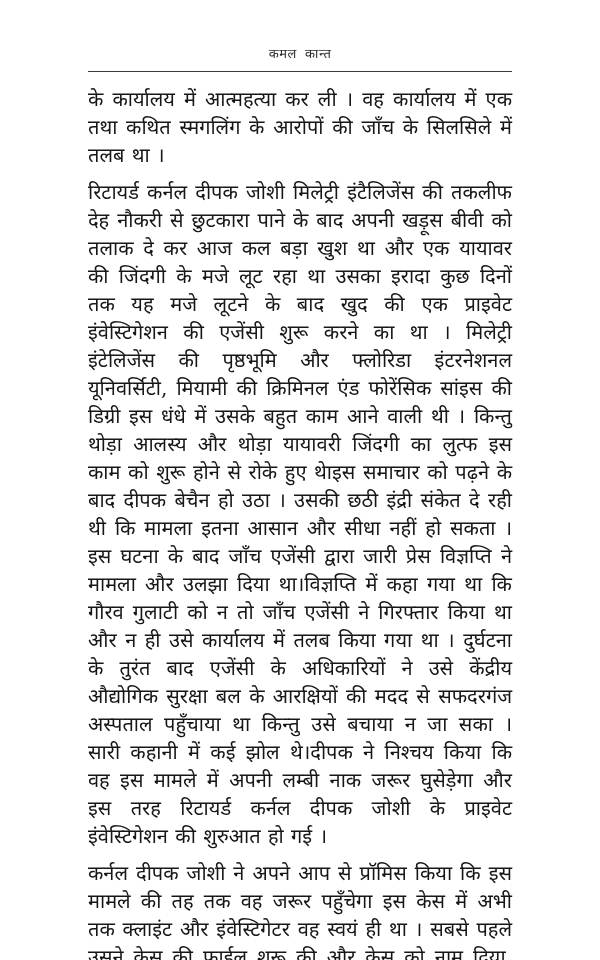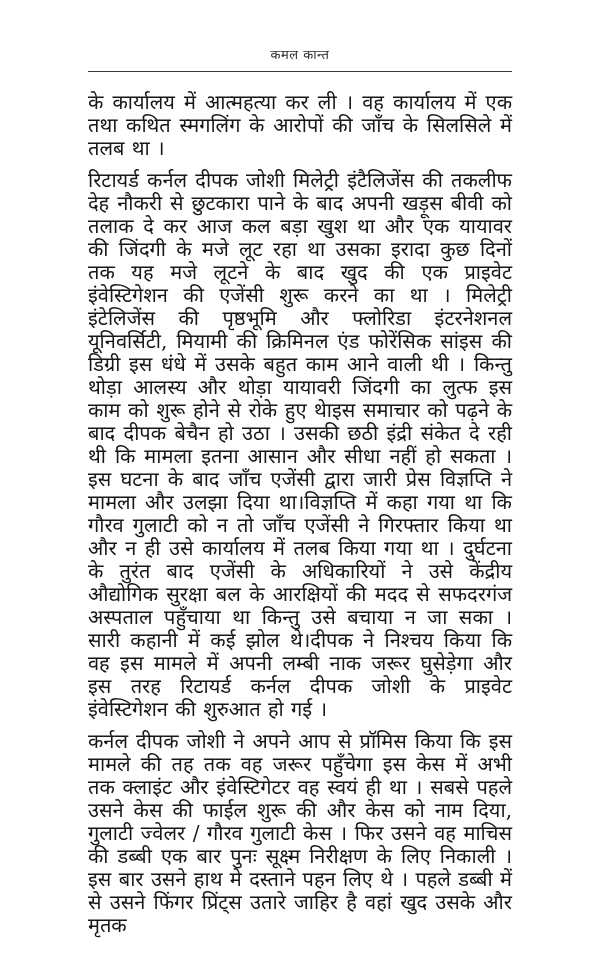--- a/index.html
+++ b/index.html
@@ -21,34 +21,35 @@
     flex-direction: column;
     overflow: hidden;
     background: #ffffff;
   }
   .running-head {
     text-align: center;
     font-size: 13px;
     letter-spacing: 0.5px;
     color: #2a2a2a;
     line-height: 18px;
+    font-family: Liberation Mono, monospace;
   }
   .header-rule {
     border: none;
     border-top: 1.6px solid #3a3a3a;
     margin: 7px 0 0 0;
     width: 100%;
   }
   .body-text {
     margin-top: 11px;
   }
   .body-text p {
-    margin: 8px 0 9px 0;
+    margin: 2px 0 9px 0;
     font-size: 20px;
-    line-height: 23px;
+    line-height: 28px;
     text-align: justify;
     text-justify: inter-word;
     word-spacing: 1px;
     color: #161616;
   }
   .body-text p:last-child { margin-bottom: 0; }
 </style>
 </head>
 <body>
 

